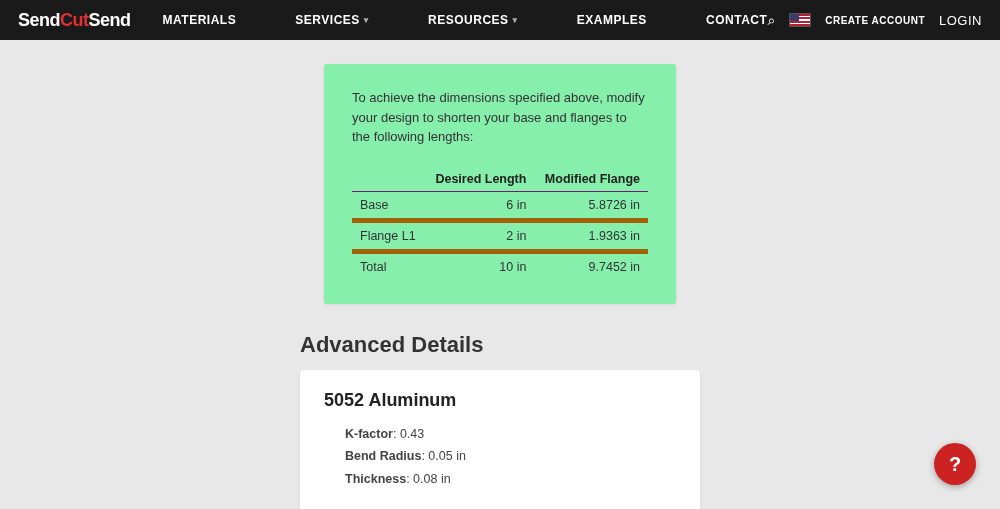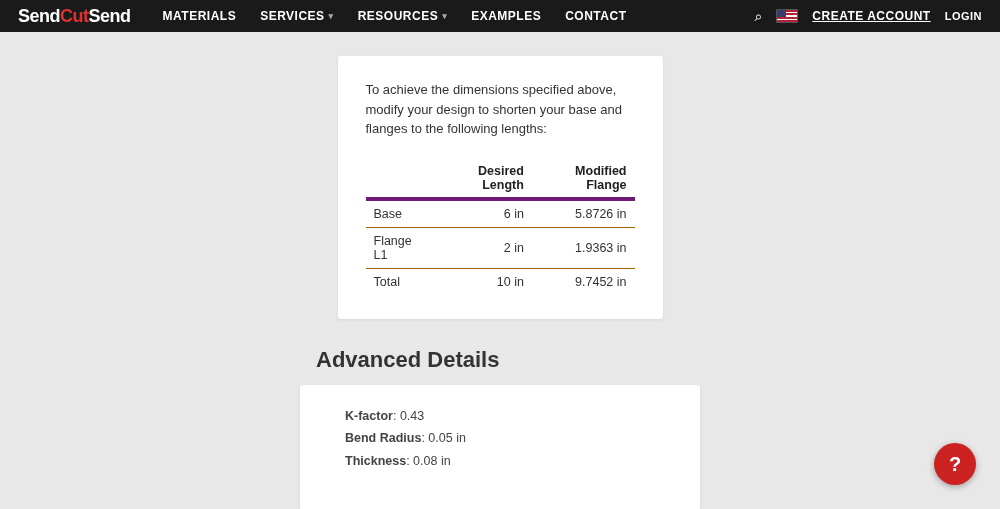--- a/index.html
+++ b/index.html
@@ -10,38 +10,39 @@
       font-size: 13px;
       color: #222;
     }
 
     
     nav {
       background: #1a1a1a;
       display: flex;
       align-items: center;
       padding: 0 18px;
-      height: 32px;
+      height: 40px;
       position: relative;
       z-index: 10;
     }
     .nav-logo {
       font-size: 18px;
       font-weight: 800;
       color: #fff;
       letter-spacing: -0.5px;
       margin-right: 32px;
       white-space: nowrap;
     }
     .nav-logo span.red { color: #e03030; }
     .nav-links {
       display: flex;
       align-items: center;
       gap: 24px;
       flex: 1;
+      justify-content: space-between;
     }
     .nav-link {
       color: #fff;
       font-size: 12px;
       font-weight: 600;
       text-transform: uppercase;
       letter-spacing: 0.5px;
       cursor: pointer;
       display: flex;
       align-items: center;
@@ -82,51 +83,50 @@
     }
     .nav-flag::before {
       content: '';
       position: absolute;
       top: 0; left: 0;
       width: 9px; height: 7px;
       background: #3C3B6E;
     }
     .nav-create {
       color: #fff;
-      font-size: 12px;
+      font-size: 10px;
       font-weight: 600;
       text-transform: uppercase;
       letter-spacing: 0.5px;
       cursor: pointer;
-      text-decoration: underline;
     }
     .nav-login {
       color: #fff;
-      font-size: 11px;
-      font-weight: 700;
+      font-size: 13px;
+      font-weight: 400;
       text-transform: uppercase;
       letter-spacing: 0.5px;
       cursor: pointer;
     }
 
     
     .page-content {
       padding: 24px 0;
       display: flex;
       flex-direction: column;
       align-items: center;
       gap: 28px;
     }
 
     
     .card {
-      background: #ffffff;
+      background: #86efac;
       border-radius: 3px;
       padding: 24px 28px;
-      width: 325px;
+      width: 352px;
       box-shadow: 0 1px 3px rgba(0,0,0,0.08);
     }
 
     .card-description {
       font-size: 13px;
       color: #333;
       line-height: 1.5;
       margin-bottom: 20px;
     }
 
@@ -134,26 +134,26 @@
     table {
       width: 100%;
       border-collapse: collapse;
       font-size: 12.5px;
     }
     table thead th {
       font-weight: 700;
       text-align: right;
       padding: 5px 8px;
       color: #222;
-      border-bottom: 4px solid #701a75;
+      border-bottom: 1px solid #701a75;
     }
     table thead th:first-child { text-align: left; }
     table tbody td {
       padding: 6px 8px;
-      border-bottom: 1px solid #a16207;
+      border-bottom: 5px solid #a16207;
       text-align: right;
       color: #333;
     }
     table tbody td:first-child { text-align: left; }
     table tbody tr:last-child td { border-bottom: none; }
 
     
     .section-title {
       font-size: 22px;
       font-weight: 700;
@@ -265,22 +265,23 @@
           <tr>
     <td>Total</td>
     <td>10 in</td>
     <td>9.7452 in</td>
   </tr>
         </tbody>
     </table>
   </div>
 
   <div style="width:400px;">
-    <div class="section-title" style="margin-left:16px;">Advanced Details</div>
+    <div class="section-title" style="margin-left:0;">Advanced Details</div>
     <div class="advanced-card">
+      <div class="material-title">5052 Aluminum</div>
       <div class="material-props">
         <span class="label">K-factor</span>: <span>0.43</span><br>
         <span class="label">Bend Radius</span>: <span>0.05 in</span><br>
         <span class="label">Thickness</span>: <span>0.08 in</span>
       </div>
 
     </div>
   </div>
 
 </div>

